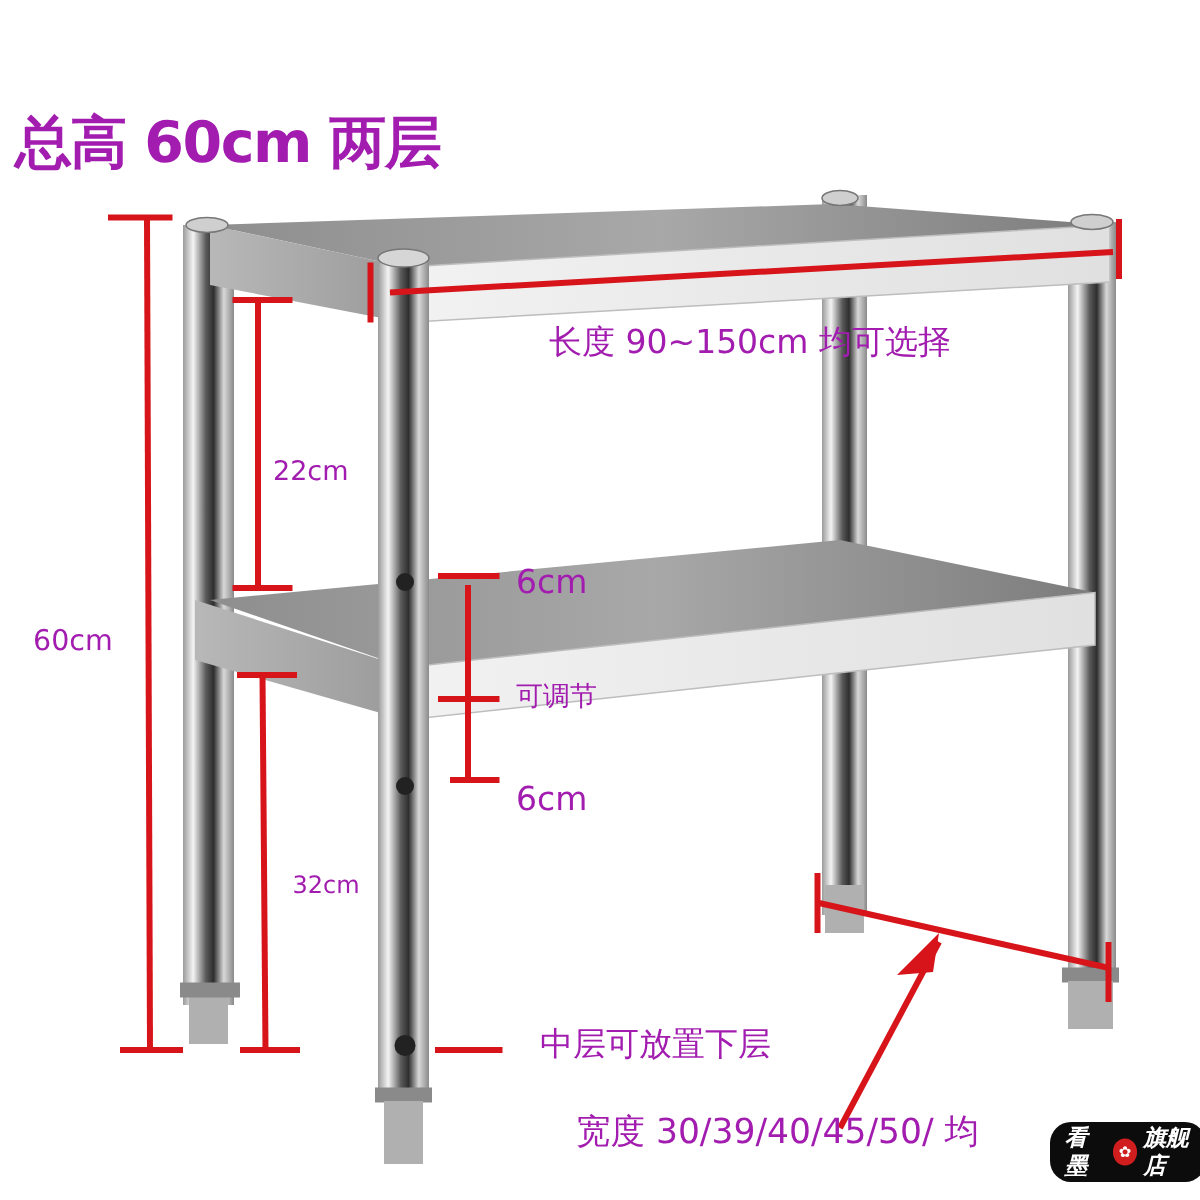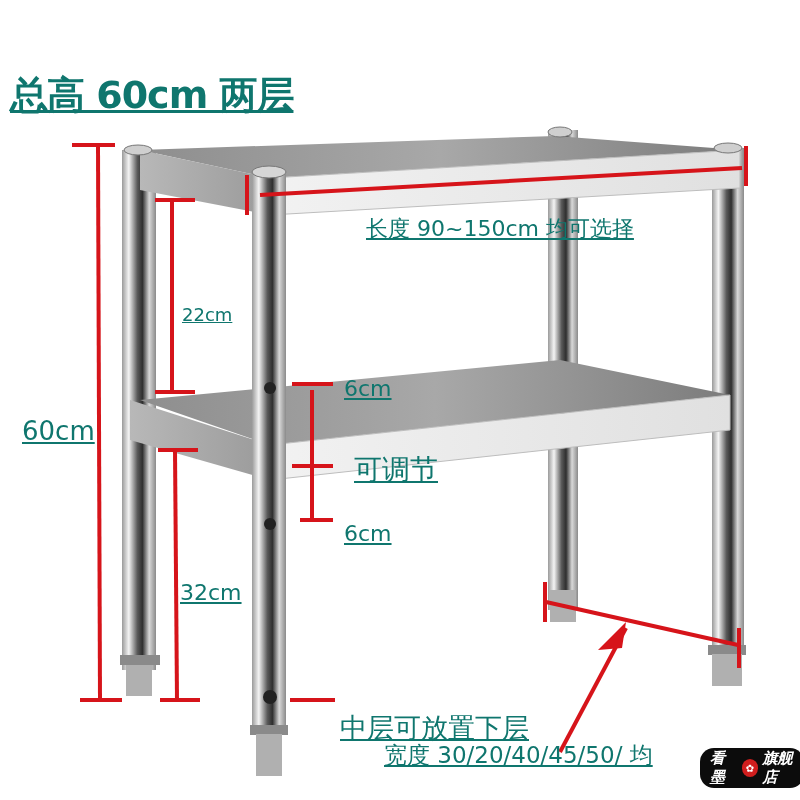--- a/index.html
+++ b/index.html
@@ -1,28 +1,28 @@
 <!DOCTYPE html>
 <html><head>
   <meta charset="utf-8">
   <style>
     html, body { margin: 0; padding: 0; background: #ffffff; }
     body { width: 800px; height: 800px; position: relative; overflow: hidden;
            font-family: "DejaVu Sans", sans-serif; }
     .canvas { position: absolute; left: 0; top: 0; width: 800px; height: 800px; }
-    .label { position: absolute; color: #0f766e; white-space: nowrap; line-height: 1; text-decoration: underline; }
+    .label { position: absolute; color: #a21caf; white-space: nowrap; line-height: 1; }
     .title { left: 10px; top: 76px; font-size: 38px; font-weight: bold; letter-spacing: -1px; }
     .len { left: 366px; top: 218px; font-size: 22px; }
     .h22 { left: 182px; top: 306px; font-size: 18px; }
-    .h60 { left: 22px; top: 418px; font-size: 26px; }
+    .h60 { left: 22px; top: 418px; font-size: 19px; }
     .h6a { left: 344px; top: 378px; font-size: 22px; background: rgba(255,255,255,0.0); }
-    .adj { left: 344px; top: 456px; font-size: 28px; margin-left: 10px; }
+    .adj { left: 344px; top: 456px; font-size: 18px; }
     .h6b { left: 344px; top: 523px; font-size: 22px; }
-    .h32 { left: 180px; top: 582px; font-size: 22px; }
-    .mid { left: 340px; top: 686px; font-size: 27px; margin-top: 28px; }
+    .h32 { left: 180px; top: 582px; font-size: 16px; padding-left: 15px; }
+    .mid { left: 360px; top: 686px; font-size: 22px; }
     .wid { left: 384px; top: 744px; font-size: 23px; }
     .badge { position: absolute; left: 700px; top: 748px; width: 104px; height: 40px;
              background: #0c0c0c; border-radius: 14px; color: #ffffff; font-size: 15px;
              font-weight: bold; font-style: italic; display: flex; align-items: center;
              padding-left: 10px; box-sizing: border-box; gap: 2px; }
     .badge .logo { width: 18px; height: 18px; border-radius: 50%; background: #d01e1e;
                    display: inline-flex; align-items: center; justify-content: center;
                    color: #fff; font-size: 10px; font-style: normal; margin: 0 2px; }
   </style>
 </head>
@@ -128,19 +128,19 @@
 
 <div class="label title">总高 60cm 两层</div>
 <div class="label len">长度 90~150cm 均可选择</div>
 <div class="label h22">22cm</div>
 <div class="label h60">60cm</div>
 <div class="label h6a">6cm</div>
 <div class="label adj">可调节</div>
 <div class="label h6b">6cm</div>
 <div class="label h32">32cm</div>
 <div class="label mid">中层可放置下层</div>
-<div class="label wid">宽度 30/20/40/45/50/ 均</div>
+<div class="label wid">宽度 30/39/40/45/50/ 均</div>
 
 <div class="badge">
   <span>看墨</span>
   <span class="logo">✿</span>
   <span>旗舰店</span>
 </div>
 
 </body></html>

